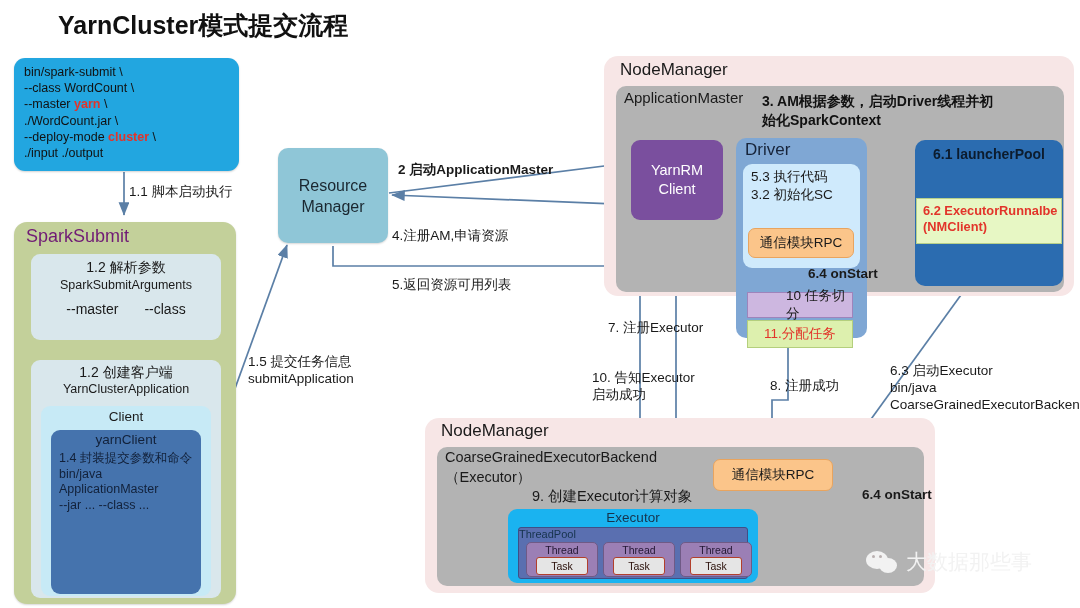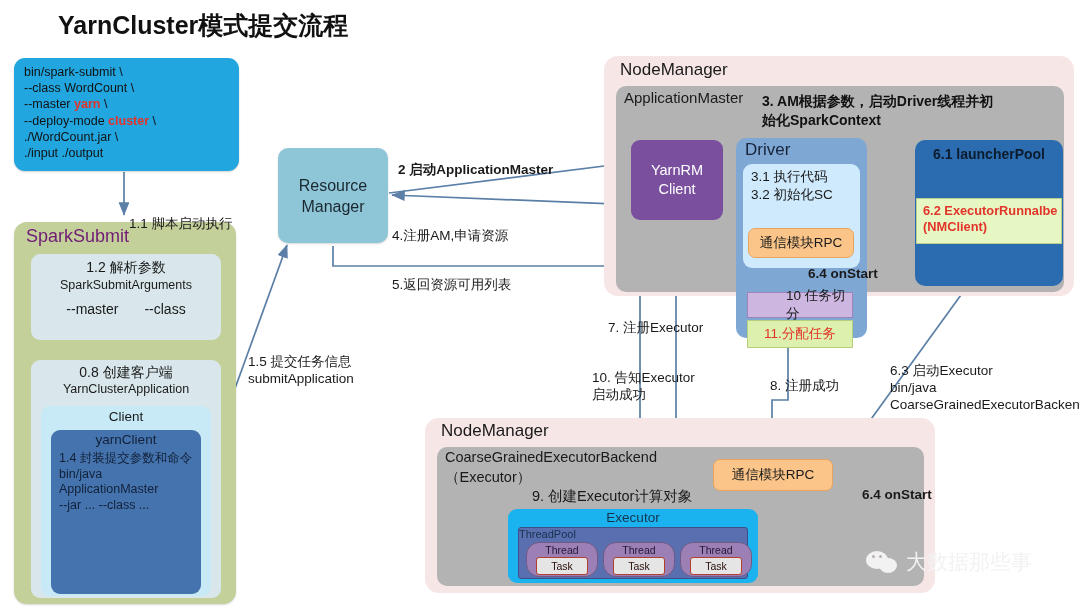--- a/index.html
+++ b/index.html
@@ -161,34 +161,34 @@
     background:#1ab3f0;border-radius:9px;
   }
   #executor .t{text-align:center;font-size:13.5px;color:#16334c;padding-top:1px;}
   #threadpool{
     left:518px;top:527px;width:230px;height:52px;
     background:#5a6fb0;border:1px solid #3f4f86;border-radius:3px;
   }
   #threadpool .t{font-size:11px;color:#16334c;}
   .thread{
     position:absolute;top:542px;width:70px;height:33px;
-    background:#9b7fb5;border:1px solid #6f5a86;border-radius:13px;
+    background:#9b7fb5;border:1px solid #6f5a86;border-radius:5px;
     text-align:center;
   }
   .thread .tl{font-size:10.5px;color:#221733;line-height:12px;padding-top:1px;}
   .task{
     margin:1px auto 0;width:50px;height:16px;
     background:#e5e5e5;border:1px solid #b2402c;border-radius:3px;
     font-size:10.5px;line-height:16px;color:#2a0f09;
   }
   #th0{left:526px;} #th1{left:603px;} #th2{left:680px;}
 
   
   .lbl{position:absolute;font-size:13.5px;line-height:17px;color:#1a1a1a;}
-  #lb-11{left:129px;top:183px;margin-top:32px;}
+  #lb-11{left:129px;top:183px;}
   #lb-2 {left:398px;top:161px;font-weight:bold;}
   #lb-4 {left:392px;top:227px;}
   #lb-5 {left:392px;top:276px;}
   #lb-15{left:248px;top:353px;}
   #lb-7 {left:608px;top:319px;}
   #lb-10{left:592px;top:369px;}
   #lb-8 {left:770px;top:377px;}
   #lb-63{left:890px;top:362px;}
   #lb-64a{left:808px;top:265px;font-weight:bold;}
   #lb-64b{left:862px;top:486px;font-weight:bold;}
@@ -258,39 +258,39 @@
       <path d="M866,478 L840,478"></path>
     </g>
   </svg>
 
   <div class="abs" id="title">YarnCluster模式提交流程</div>
 
   <div class="abs" id="cmd">
     <div>bin/spark-submit \</div>
     <div>--class WordCount \</div>
     <div><span>--master </span><span class="hl">yarn</span><span> \</span></div>
+    <div>./WordCount.jar \</div>
     <div><span>--deploy-mode </span><span class="hl">cluster</span><span> \</span></div>
-    <div>./WordCount.jar \</div>
     <div>./input ./output</div>
   </div>
 
   <div class="abs" id="sparksubmit">
     <div class="hdr">SparkSubmit</div>
   </div>
 
   <div class="abs" id="ss-args">
     <div class="l1">1.2 解析参数</div>
     <div class="l2">SparkSubmitArguments</div>
     <div class="l3">
       <span class="a">--master</span><span>--class</span>
     </div>
   </div>
 
   <div class="abs" id="ss-client">
-    <div class="c1">0.8 创建客户端</div>
+    <div class="c1">1.2 创建客户端</div>
     <div class="c2">YarnClusterApplication</div>
   </div>
 
   <div class="abs" id="clientbox">
     <div class="t">Client</div>
   </div>
 
   <div class="abs" id="yarnclient">
     <div class="t">yarnClient</div>
     <div class="body">
@@ -320,21 +320,21 @@
   <div class="abs" id="yarnrm">
     <div>
       <span>YarnRM</span><br><span>Client</span>
     </div>
   </div>
 
   <div class="abs" id="driver">
     <div class="hdr">Driver</div>
   </div>
   <div class="abs" id="driver-inner">
-    <div>3.1 执行代码</div>
+    <div>5.3 执行代码</div>
     <div>3.2 初始化SC</div>
   </div>
   <div class="abs" id="rpc-top">通信模块RPC</div>
   <div class="abs" id="split-task">10 任务切分</div>
   <div class="abs" id="assign-task">11.分配任务</div>
 
   <div class="abs" id="launcherpool">
     <div class="t">6.1 launcherPool</div>
   </div>
   <div class="abs" id="lp-exec">

